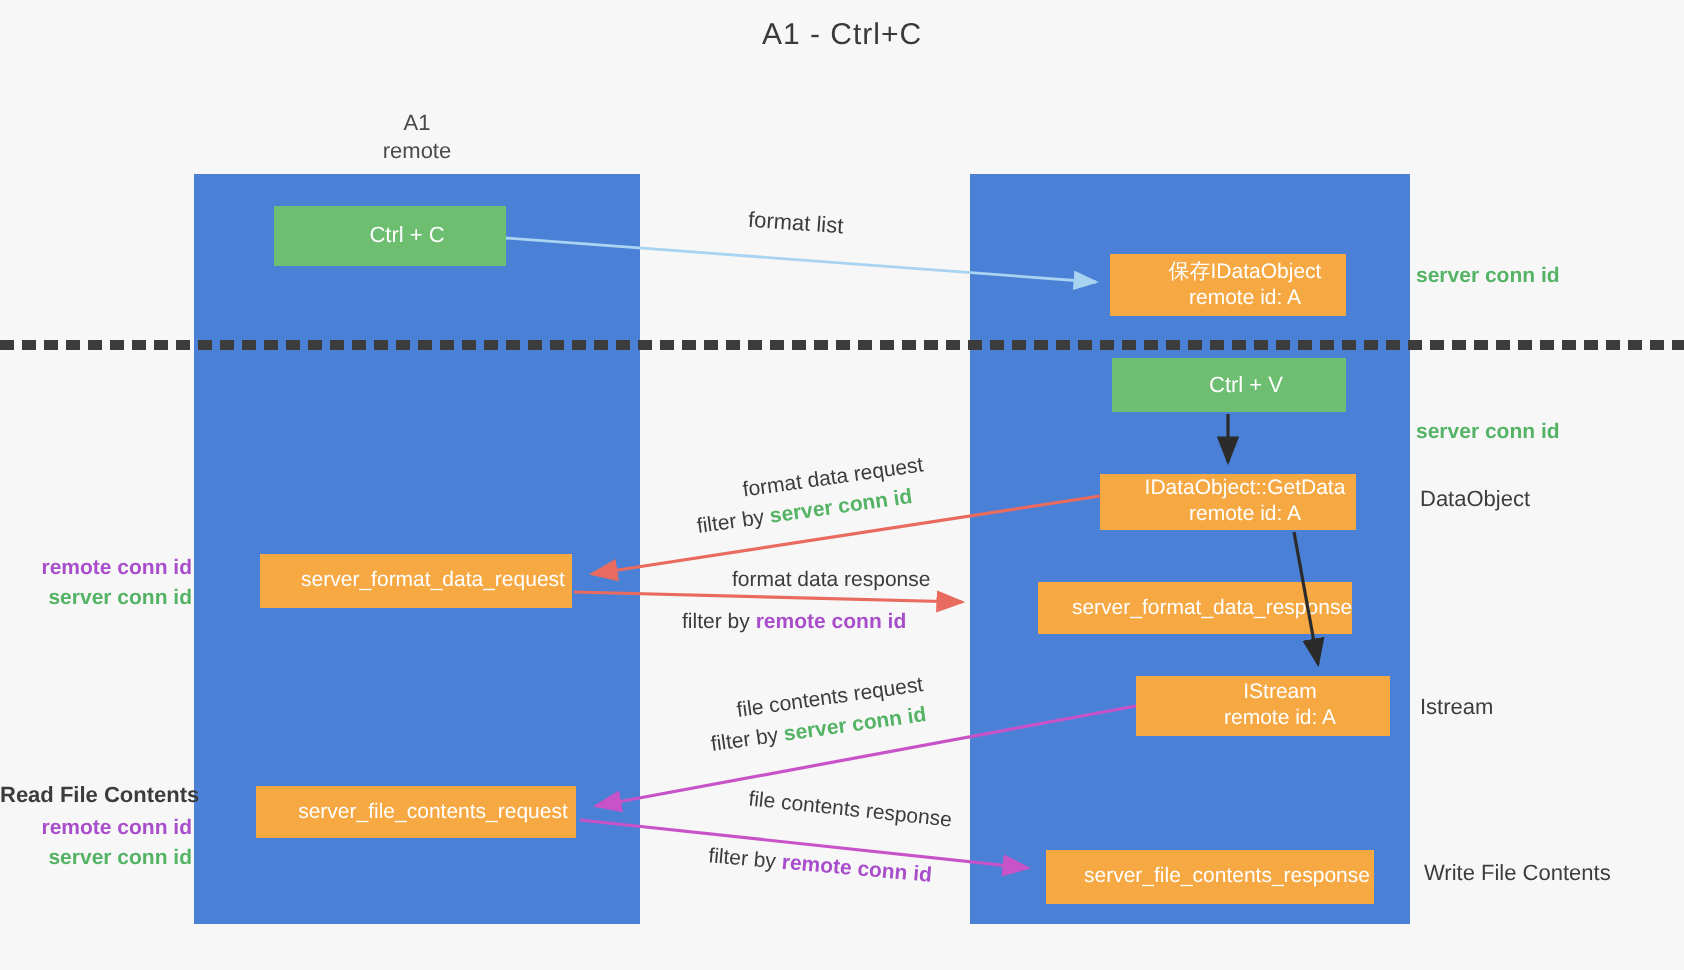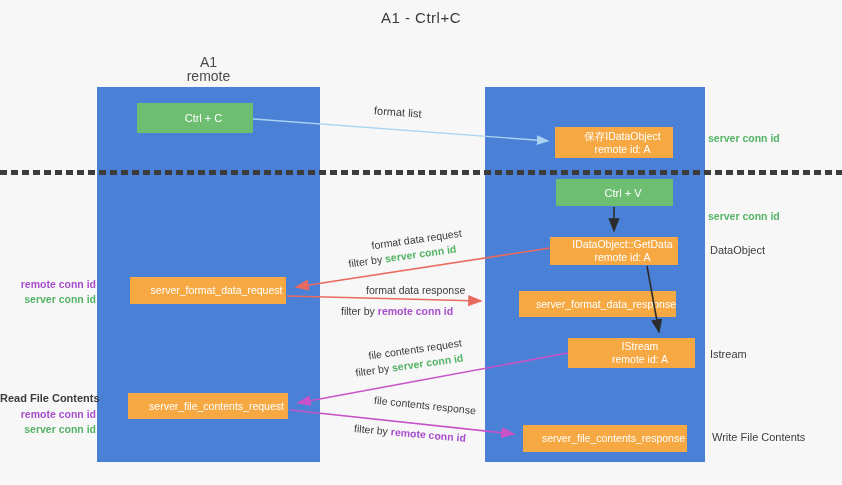--- a/index.html
+++ b/index.html
@@ -8,21 +8,21 @@
     --red:#e96a5e; --magenta:#c853c8; --arrow-blue:#a8d4f2;
     --black:#2b2b2b; --bg:#f7f7f8; --dark:#3c3c3c;
   }
   *{box-sizing:border-box;}
   body{margin:0;background:var(--bg);font-family:"Liberation Sans",sans-serif;}
   .canvas{position:relative;width:842px;height:485px;background:var(--bg);overflow:hidden;}
 
   .title{position:absolute;top:8px;left:0;width:842px;text-align:center;
          font-size:15px;line-height:19px;color:#3a3a3a;letter-spacing:.5px;}
 
-  .col-header{position:absolute;top:55px;text-align:center;font-size:14px;
+  .col-header{position:absolute;top:55px;text-align:center;font-size:11px;
               line-height:14px;color:#4a4a4a;}
   .col-header.a1{left:97px;width:223px;}
   .col-header.b1{left:485px;width:220px;}
 
   .lifeline{position:absolute;top:87px;height:375px;background:var(--blue);}
   .lifeline.a1{left:97px;width:223px;}
   .lifeline.b1{left:485px;width:220px;}
 
   .separator{position:absolute;left:0;top:170px;width:842px;height:5px;
              background:repeating-linear-gradient(90deg,var(--dark) 0 7px,transparent 7px 11px);}

